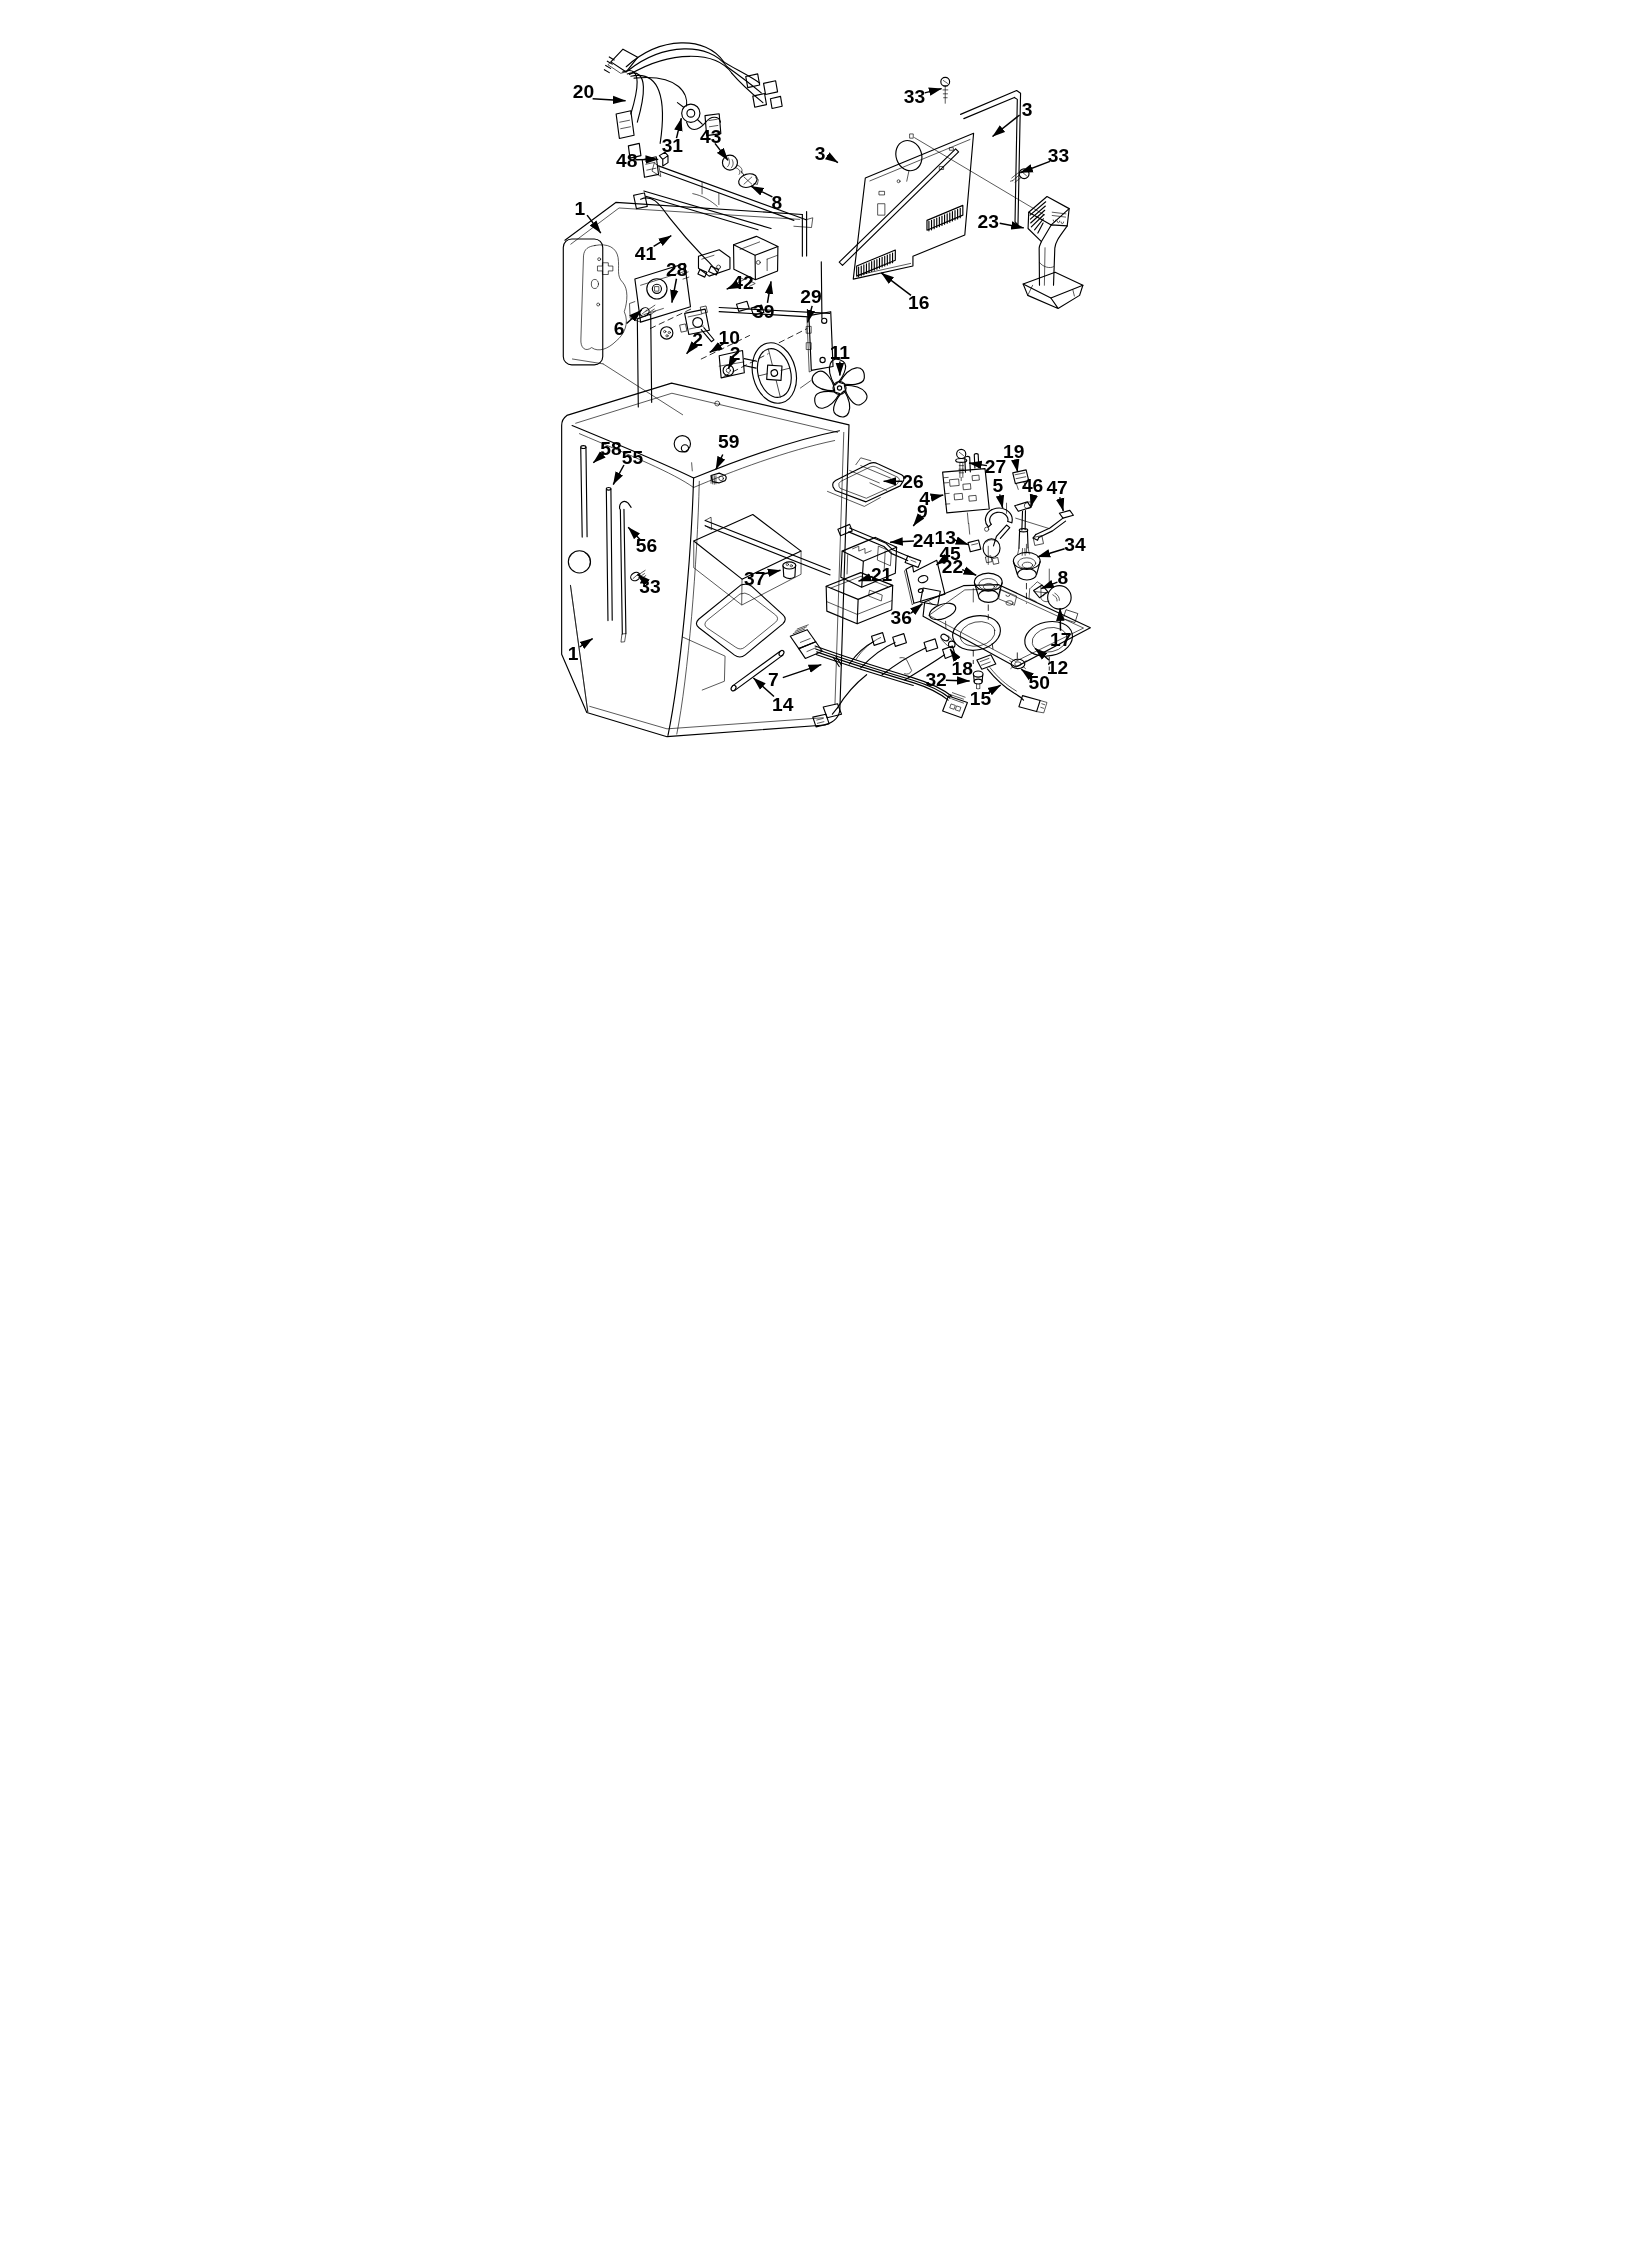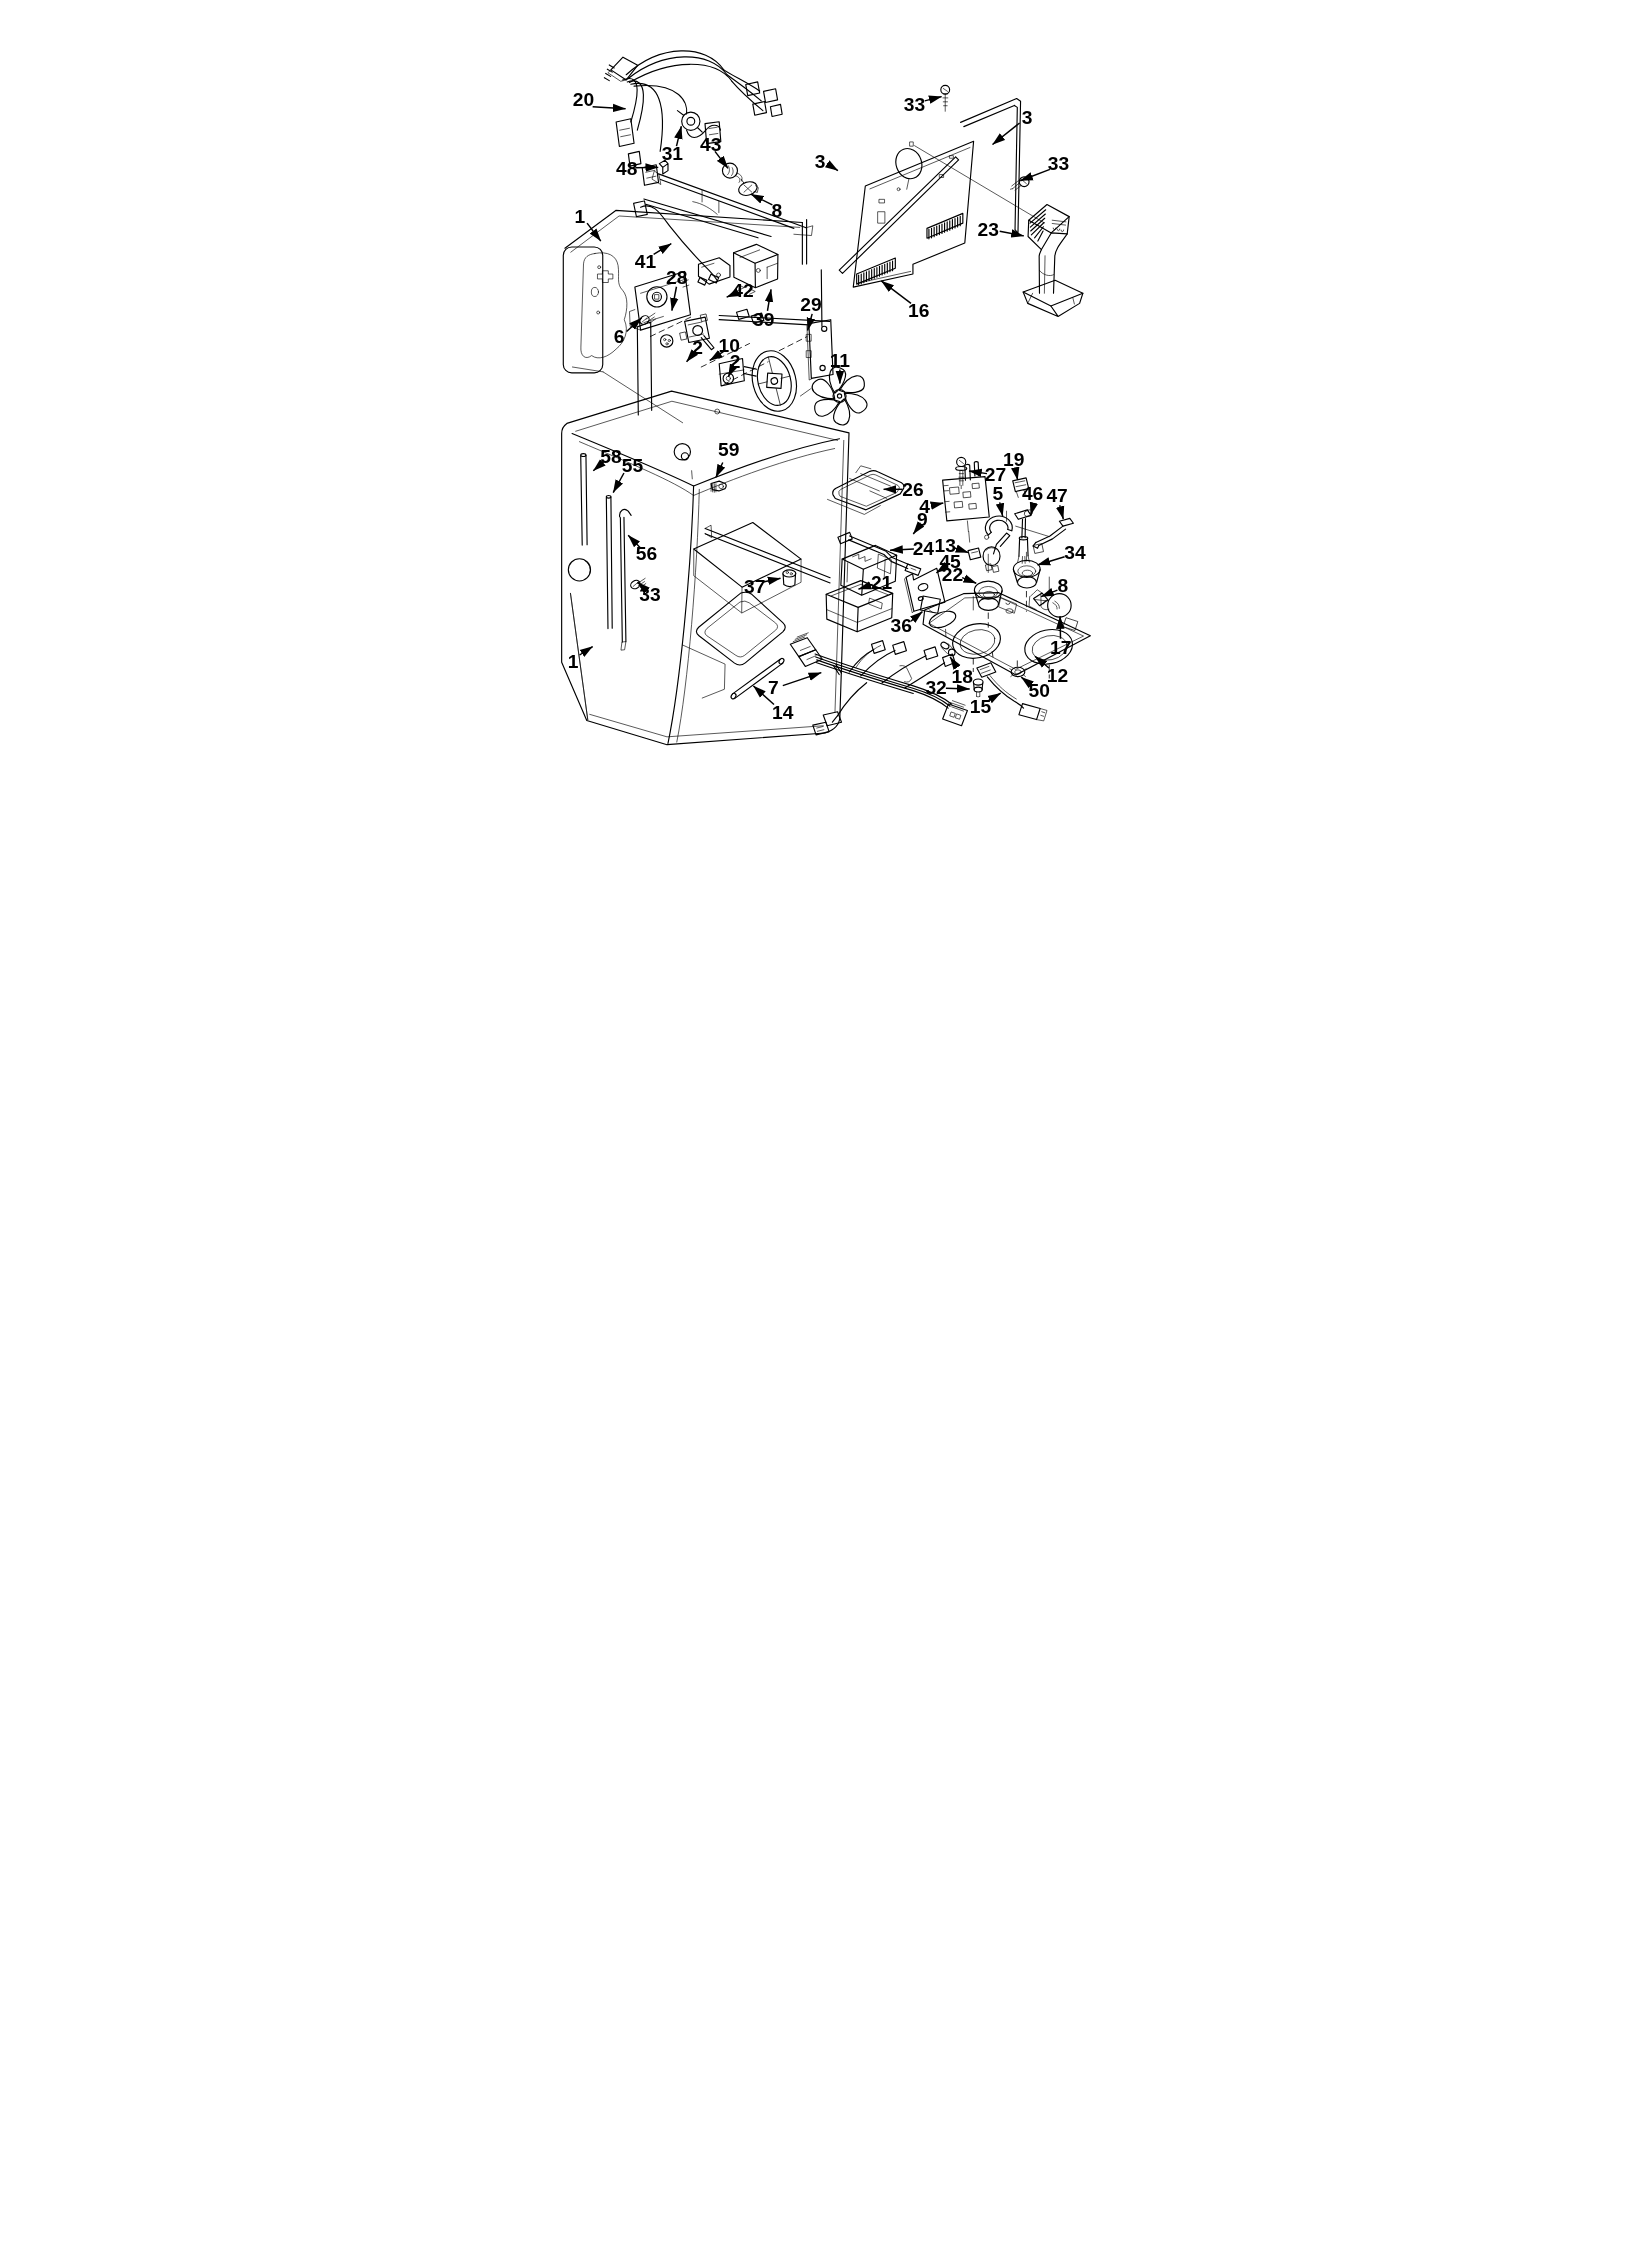--- a/index.html
+++ b/index.html
@@ -1,17 +1,17 @@
 <!DOCTYPE html>
 <html style="--background: #ffffff; --ink: #000000;font-size:7.8px"><head>
 <meta charset="utf-8">
 <style>
   :root{ --background:#ffffff; --ink:#000000; }
   html,body{margin:0;padding:0;background:var(--background);}
-  .page{width:546px;height:754px;margin:16px auto;background:var(--background);}
+  .page{width:546px;height:754px;margin:8px auto;background:var(--background);}
   svg{display:block;width:100%;height:100%;}
   svg *{vector-effect:none;}
   .ln, .ln path, .ln line, .ln ellipse, .ln circle, .ln rect, .ln polyline, .ln polygon{
     fill:none; stroke:var(--ink); stroke-width:7; stroke-linecap:round; stroke-linejoin:round;
   }
   .thin{stroke-width:4 !important;}
   .hatch{stroke-width:4 !important;}
   .dash{stroke-dasharray:34 26; stroke-width:5 !important;}
   .leader{stroke:var(--ink); stroke-width:9; fill:none;}
   .callout{fill:var(--ink); font-family:"Liberation Sans","DejaVu Sans",sans-serif;

